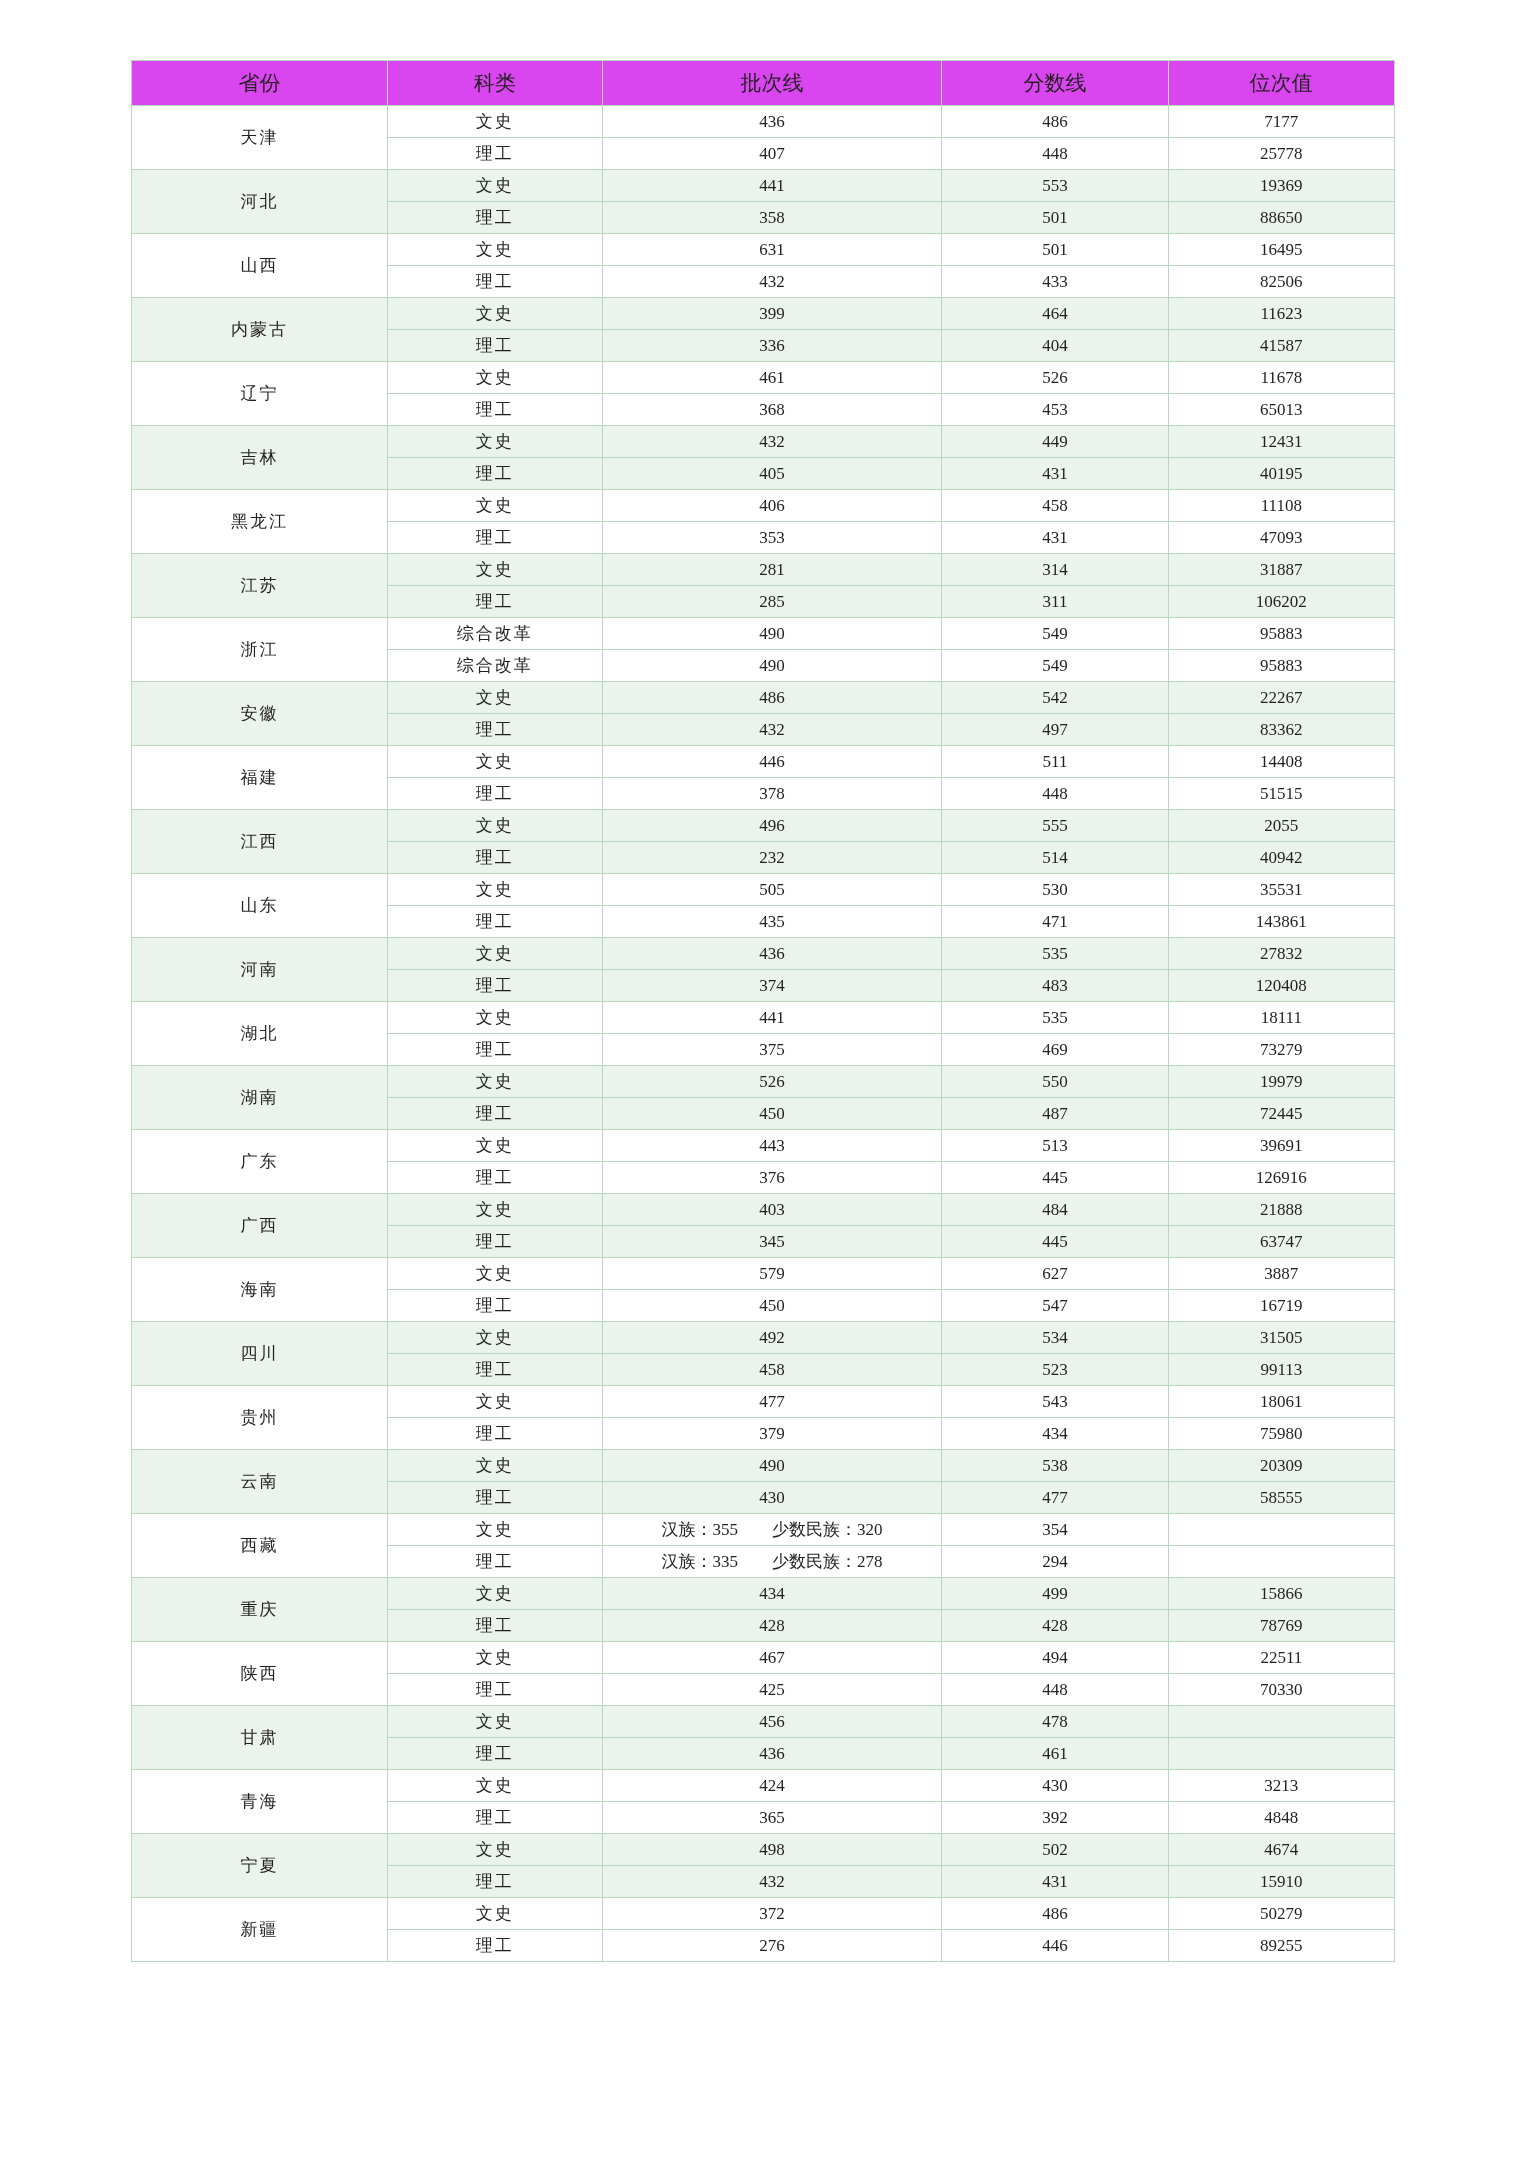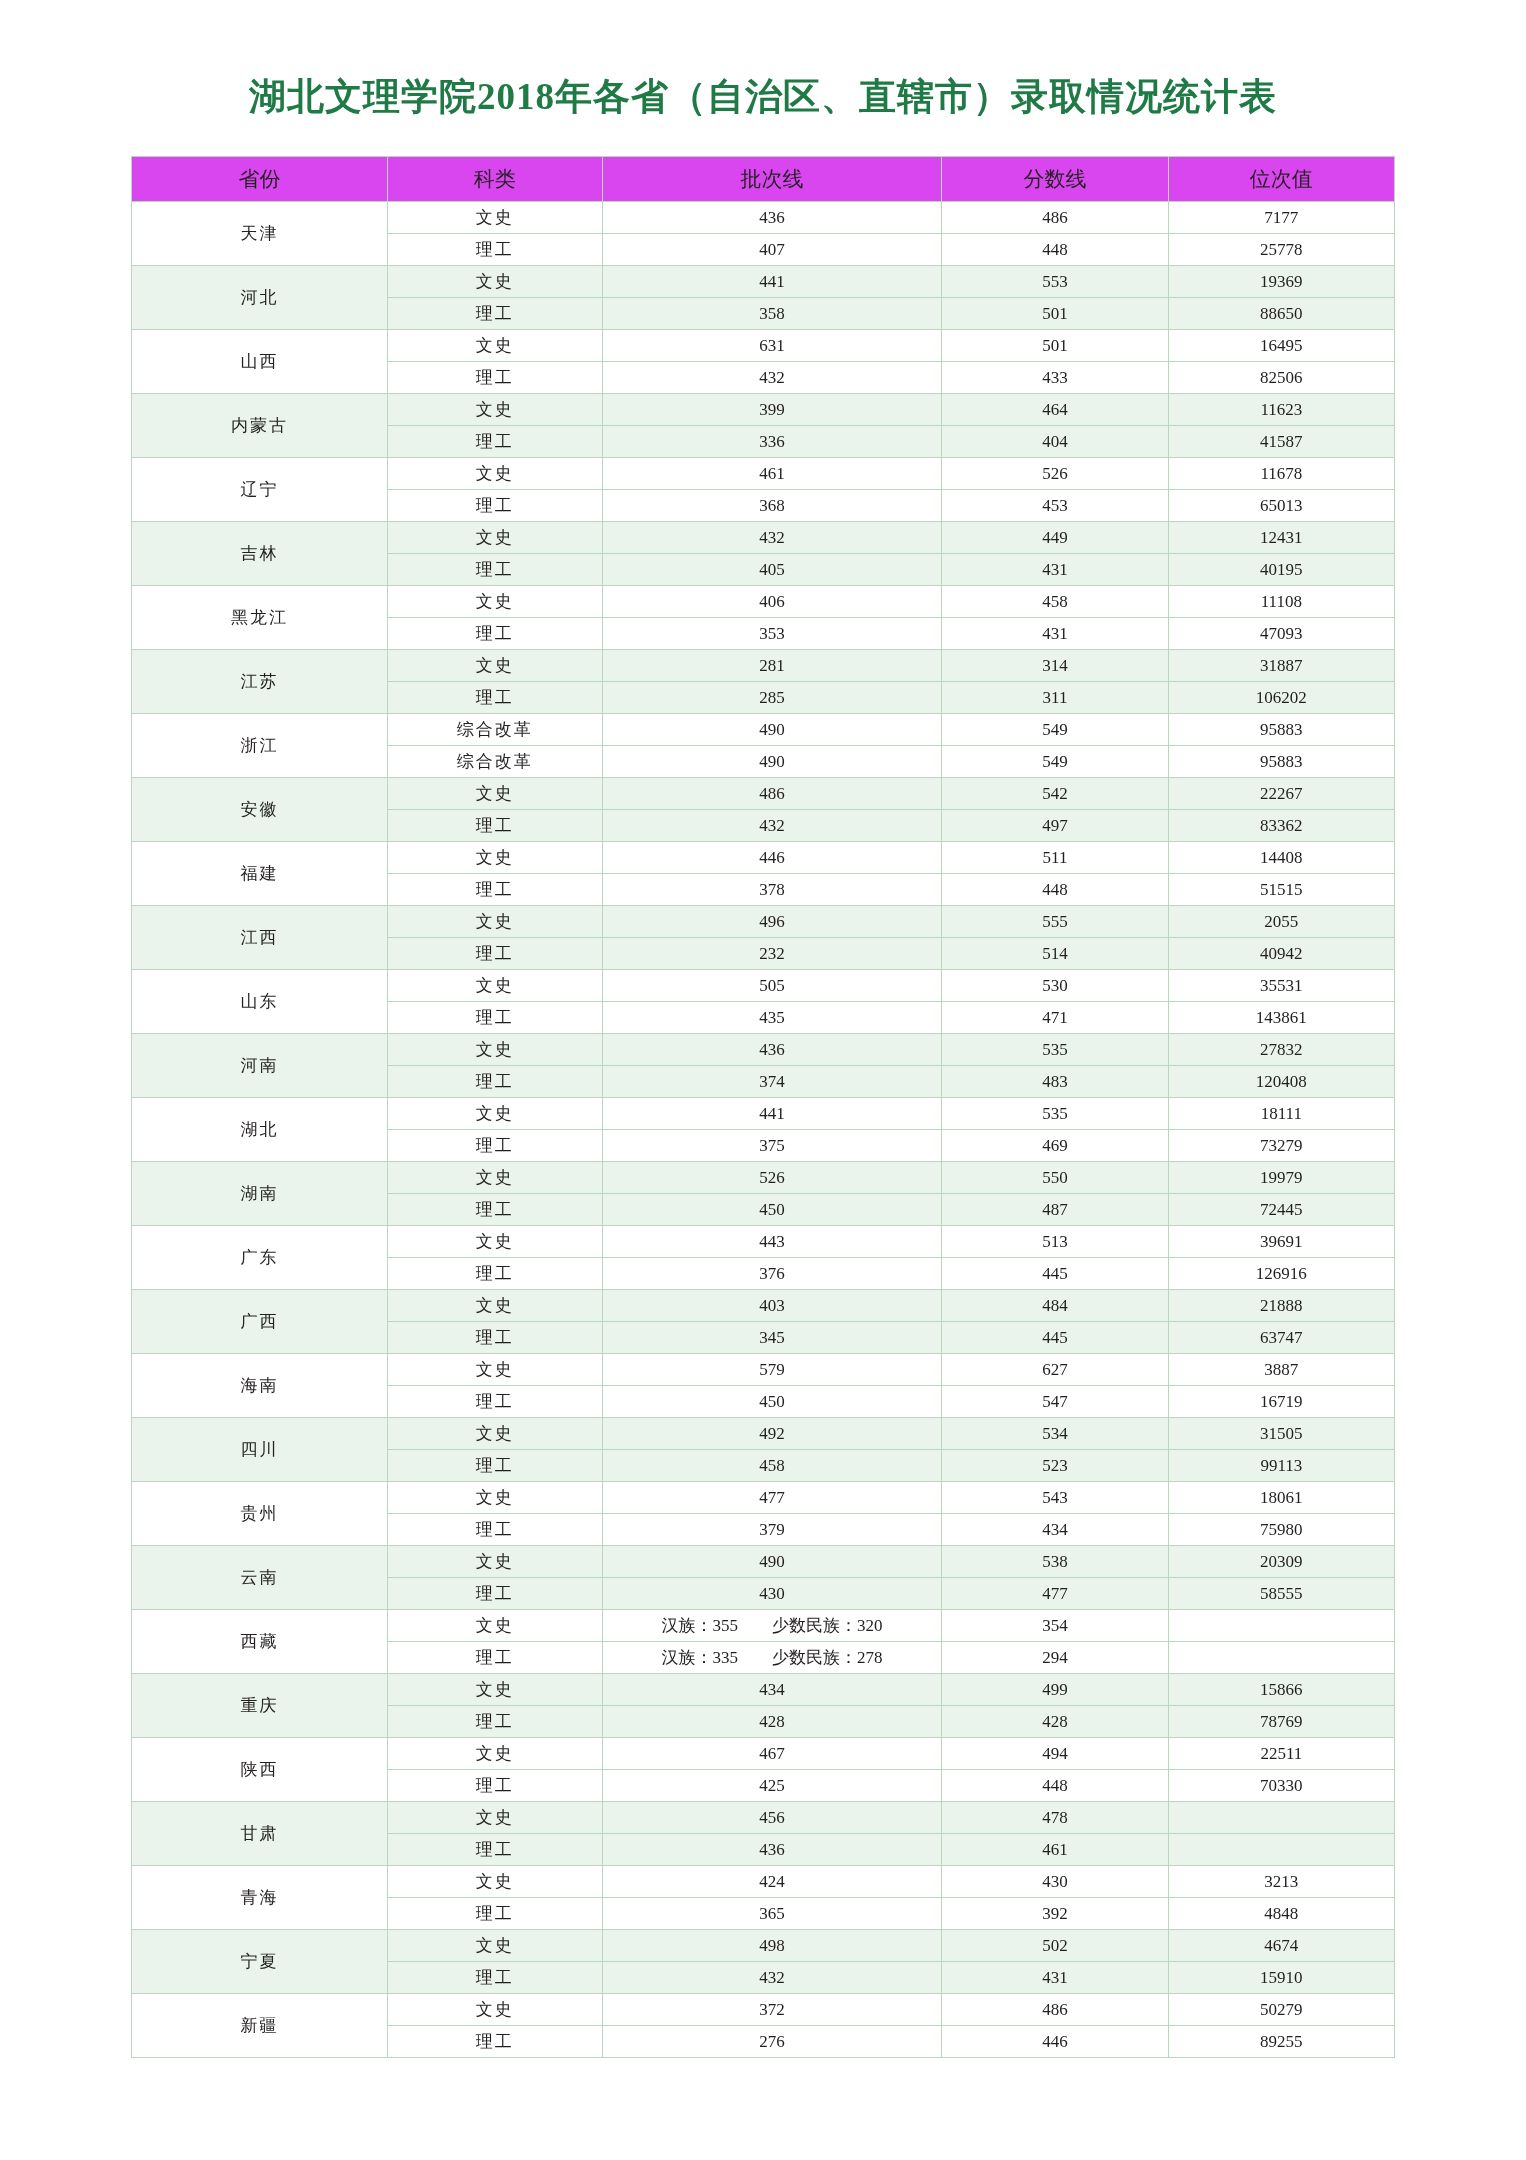--- a/index.html
+++ b/index.html
@@ -73,21 +73,20 @@
     letter-spacing: 0px;
   }
   td.batch-split .seg { display: inline-block; }
   td.batch-split .seg.first { margin-right: 34px; }
 </style>
 </head>
 <body>
 
 <div class="page">
 
-  <h1 class="doc-title">湖北文理学院2018年各省（自治区、直辖市）录取情况统计表</h1>
 
   <table class="stats">
     <colgroup>
       <col class="c-prov">
       <col class="c-type">
       <col class="c-batch">
       <col class="c-score">
       <col class="c-rank">
     </colgroup>
     <thead>

